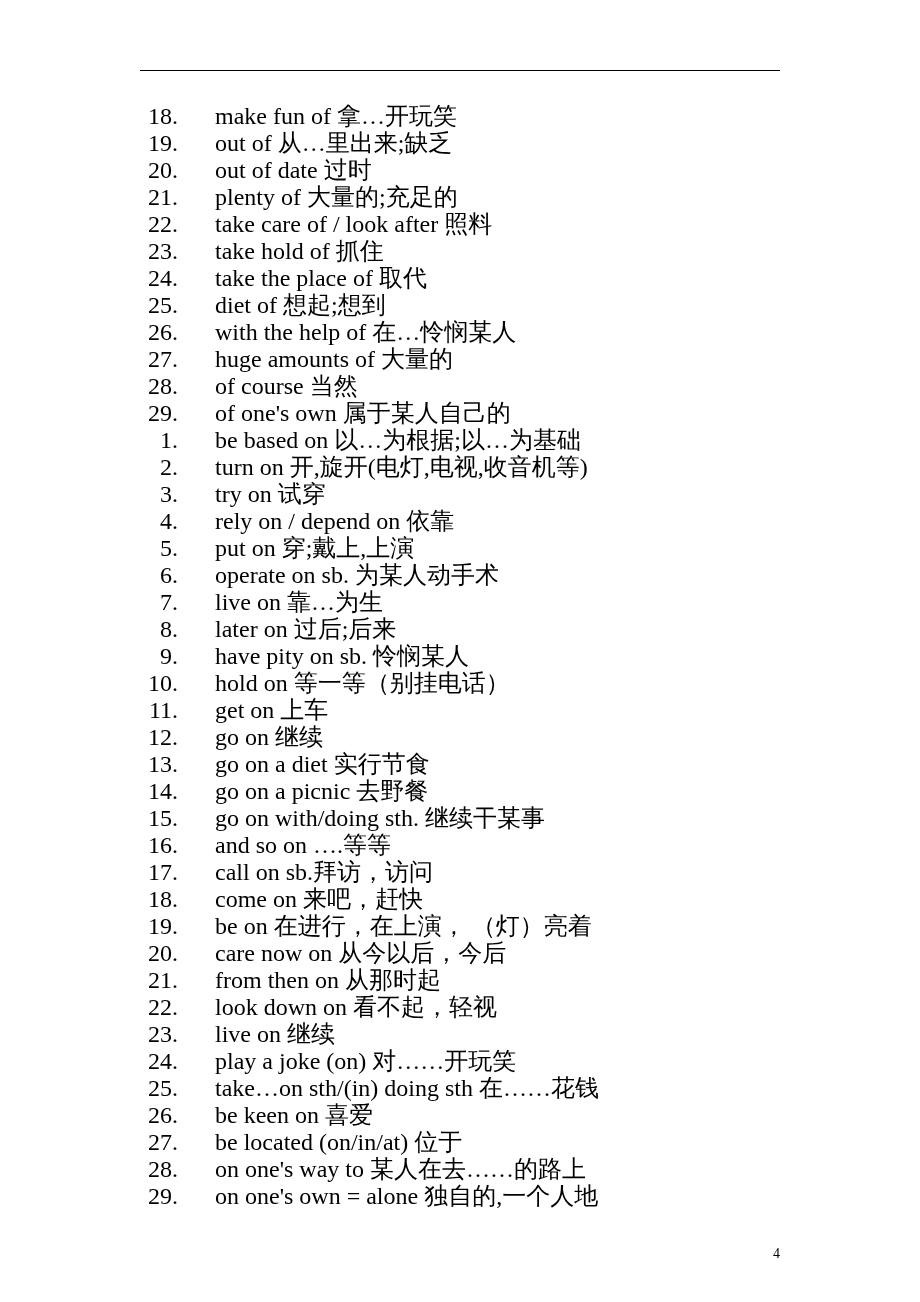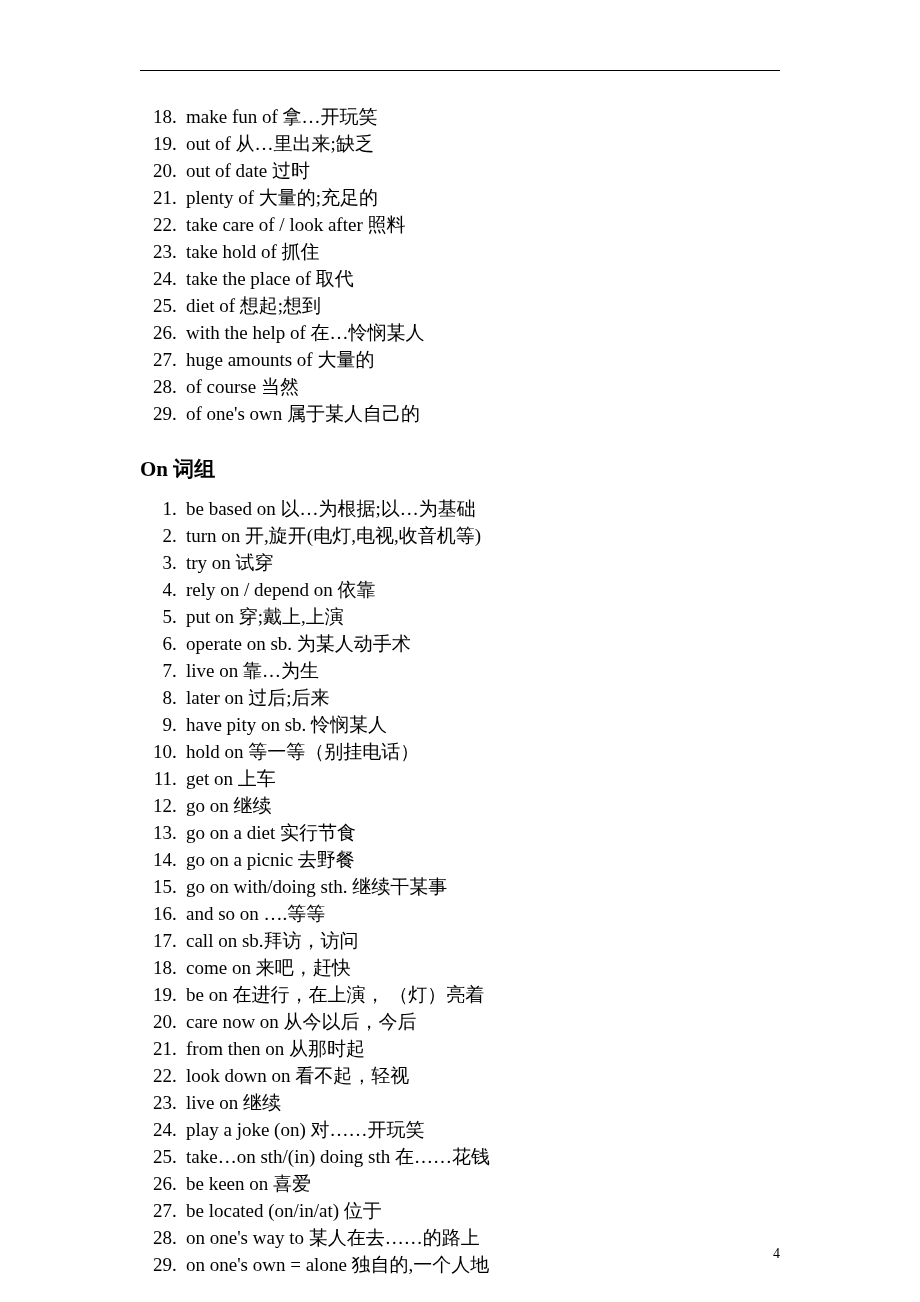--- a/index.html
+++ b/index.html
@@ -20,37 +20,38 @@
     top: 70px;
     width: 640px;
   }
   .hr {
     border: 0;
     border-top: 1.5px solid #000;
     margin: 0 0 32px 0;
     width: 640px;
   }
   .list {
-    font-size: 19px;
+    font-size: 24px;
     line-height: 27px;
   }
   .row {
     display: flex;
   }
   .num {
     width: 32px;
     text-align: right;
     flex: 0 0 32px;
   }
   .dot {
     width: 14px;
     flex: 0 0 14px;
   }
   .txt {
     flex: 1 1 auto;
+    margin-left: 29px;
   }
   .heading {
     font-size: 21px;
     font-weight: bold;
     margin-top: 28px;
     margin-bottom: 12px;
   }
   .pagenum {
     position: absolute;
     right: 140px;
@@ -121,21 +122,20 @@
         <span class="dot">.</span>
         <span class="txt">of course 当然</span>
       </div>
       <div class="row">
         <span class="num">29</span>
         <span class="dot">.</span>
         <span class="txt">of one's own 属于某人自己的</span>
       </div>
     </div>
 
-  <div class="heading">On 词组</div>
 
   <div class="list" id="list2">
       <div class="row">
         <span class="num">1</span>
         <span class="dot">.</span>
         <span class="txt">be based on 以…为根据;以…为基础</span>
       </div>
       <div class="row">
         <span class="num">2</span>
         <span class="dot">.</span>

